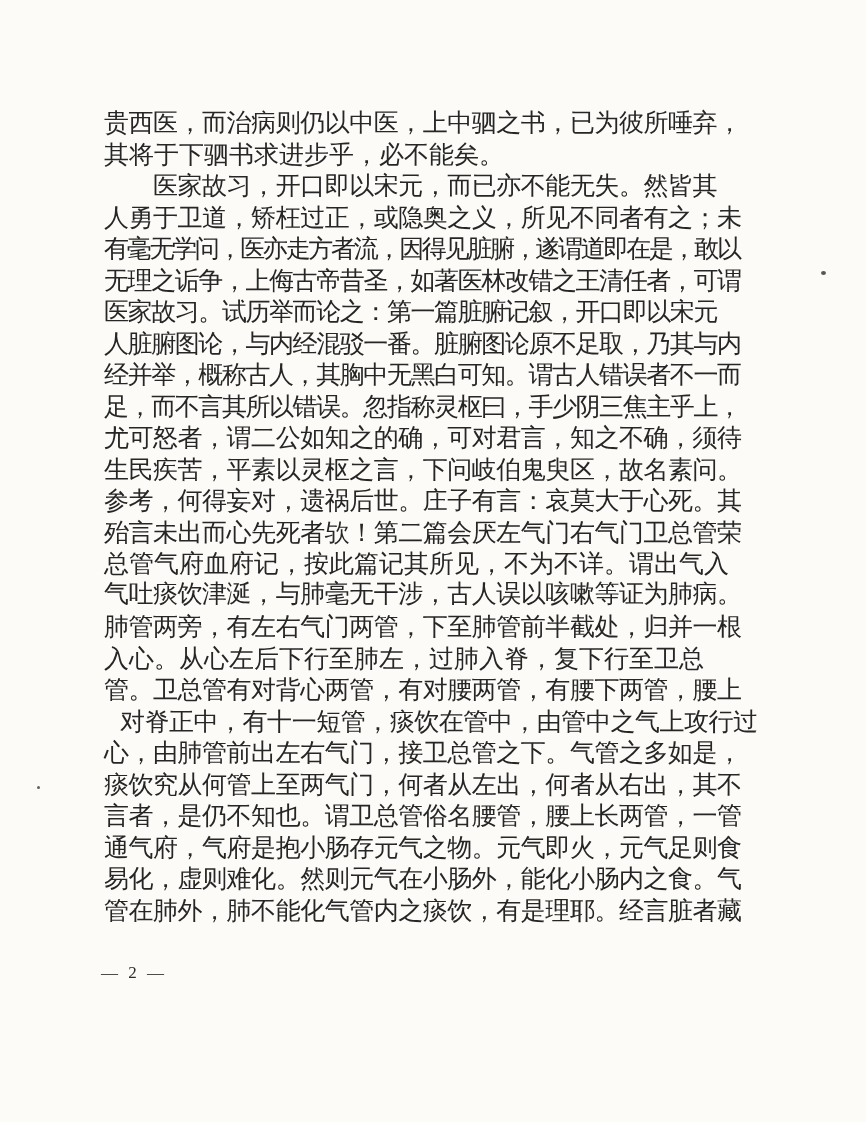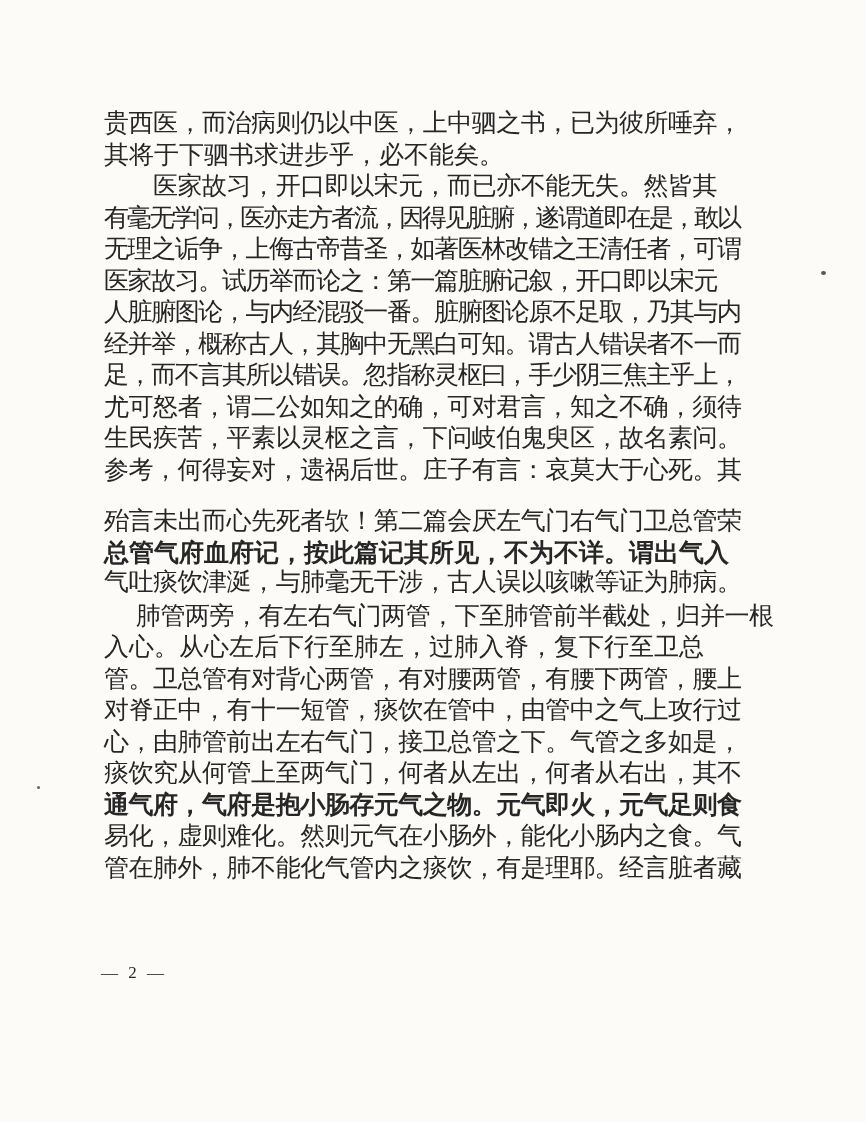--- a/index.html
+++ b/index.html
@@ -46,38 +46,40 @@
   .speck-right { left: 821px; top: 271px; width: 5px; height: 4px; opacity: .85; }
 </style>
 </head>
 <body>
 
 <div class="page">
   <div class="text-block">
       <div class="line" style="letter-spacing: -0.48px;">贵西医，而治病则仍以中医，上中驷之书，已为彼所唾弃，</div>
       <div class="line">其将于下驷书求进步乎，必不能矣。</div>
       <div class="line" style="letter-spacing: -0.48px;">　　医家故习，开口即以宋元，而已亦不能无失。然皆其</div>
+      <div class="line" style="letter-spacing: -0.48px;">人勇于卫道，矫枉过正，或隐奥之义，所见不同者有之；未</div>
       <div class="line" style="letter-spacing: -2.2963px;">有毫无学问，医亦走方者流，因得见脏腑，遂谓道即在是，敢以</div>
       <div class="line" style="letter-spacing: -1.42308px;">无理之诟争，上侮古帝昔圣，如著医林改错之王清任者，可谓</div>
       <div class="line" style="letter-spacing: -1.42308px;">医家故习。试历举而论之：第一篇脏腑记叙，开口即以宋元</div>
       <div class="line" style="letter-spacing: -1.42308px;">人脏腑图论，与内经混驳一番。脏腑图论原不足取，乃其与内</div>
       <div class="line" style="letter-spacing: -1.42308px;">经并举，概称古人，其胸中无黑白可知。谓古人错误者不一而</div>
       <div class="line" style="letter-spacing: -1.42308px;">足，而不言其所以错误。忽指称灵枢曰，手少阴三焦主乎上，</div>
       <div class="line" style="letter-spacing: -0.48px;">尤可怒者，谓二公如知之的确，可对君言，知之不确，须待</div>
       <div class="line" style="letter-spacing: -0.48px;">生民疾苦，平素以灵枢之言，下问岐伯鬼臾区，故名素问。</div>
       <div class="line" style="letter-spacing: -0.48px;">参考，何得妄对，遗祸后世。庄子有言：哀莫大于心死。其</div>
-      <div class="line" style="letter-spacing: -0.48px; margin-top: 20px;">殆言未出而心先死者欤！第二篇会厌左气门右气门卫总管荣</div>
-      <div class="line" style="letter-spacing: 0px; font-weight: bold;">总管气府血府记，按此篇记其所见，不为不详。谓出气入</div>
+      <div class="line" style="letter-spacing: -0.48px;">殆言未出而心先死者欤！第二篇会厌左气门右气门卫总管荣</div>
+      <div class="line" style="letter-spacing: 0px;">总管气府血府记，按此篇记其所见，不为不详。谓出气入</div>
       <div class="line" style="letter-spacing: -0.48px; font-family: Liberation Mono, monospace;">气吐痰饮津涎，与肺毫无干涉，古人误以咳嗽等证为肺病。</div>
-      <div class="line" style="letter-spacing: -0.48px; margin-left: 32px;">肺管两旁，有左右气门两管，下至肺管前半截处，归并一根</div>
+      <div class="line" style="letter-spacing: -0.48px;">肺管两旁，有左右气门两管，下至肺管前半截处，归并一根</div>
       <div class="line" style="letter-spacing: 0px;">入心。从心左后下行至肺左，过肺入脊，复下行至卫总</div>
       <div class="line" style="letter-spacing: -0.48px;">管。卫总管有对背心两管，有对腰两管，有腰下两管，腰上</div>
-      <div class="line" style="letter-spacing: -0.48px;">对脊正中，有十一短管，痰饮在管中，由管中之气上攻行过</div>
+      <div class="line" style="letter-spacing: -0.48px; margin-left: 16px;">对脊正中，有十一短管，痰饮在管中，由管中之气上攻行过</div>
       <div class="line" style="letter-spacing: -0.48px;">心，由肺管前出左右气门，接卫总管之下。气管之多如是，</div>
       <div class="line" style="letter-spacing: -0.48px;">痰饮究从何管上至两气门，何者从左出，何者从右出，其不</div>
-      <div class="line" style="letter-spacing: -0.48px; font-weight: bold;">通气府，气府是抱小肠存元气之物。元气即火，元气足则食</div>
+      <div class="line" style="letter-spacing: -0.48px;">言者，是仍不知也。谓卫总管俗名腰管，腰上长两管，一管</div>
+      <div class="line" style="letter-spacing: -0.48px;">通气府，气府是抱小肠存元气之物。元气即火，元气足则食</div>
       <div class="line" style="letter-spacing: -0.48px;">易化，虚则难化。然则元气在小肠外，能化小肠内之食。气</div>
       <div class="line" style="letter-spacing: -0.48px;">管在肺外，肺不能化气管内之痰饮，有是理耶。经言脏者藏</div>
     </div>
   <div class="page-number">— 2 —</div>
   <div class="speck speck-left"></div>
   <div class="speck speck-right"></div>
 </div>
 
 </body></html>

